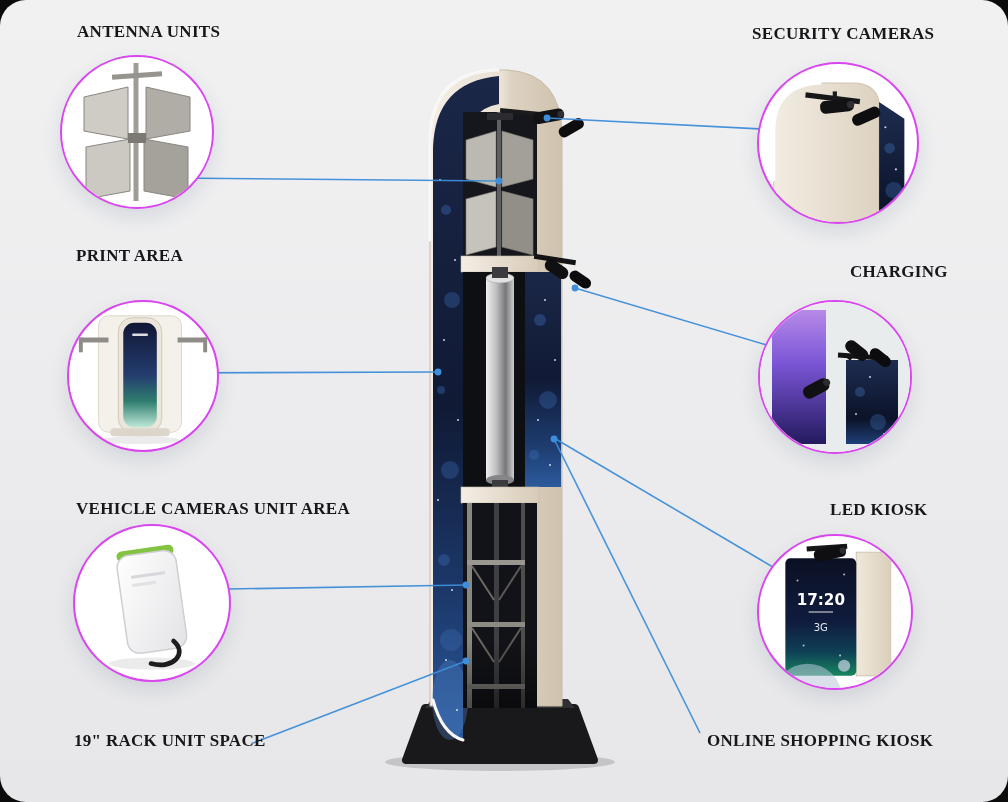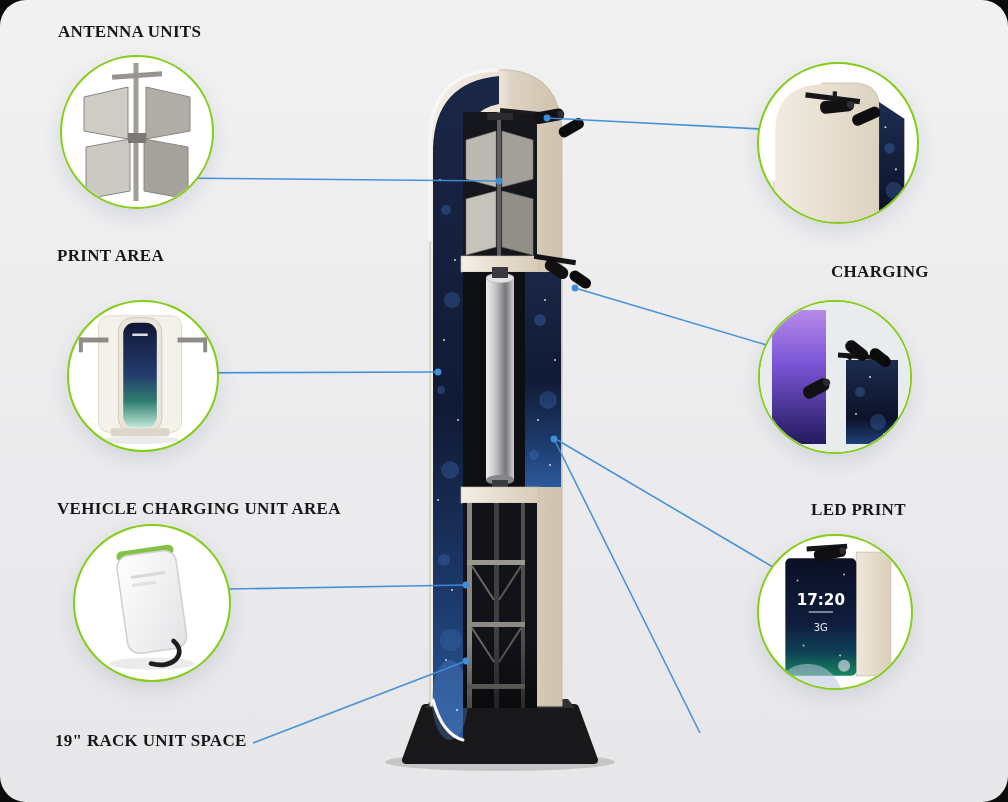--- a/index.html
+++ b/index.html
@@ -7,25 +7,25 @@
     position:relative;width:1008px;height:802px;overflow:hidden;
     font-family:"Liberation Serif",serif;background:#0b0b0c;
   }
   .panel{
     position:absolute;inset:0;border-radius:26px;
     background:linear-gradient(180deg,#f1f1f2 0%,#ebebed 60%,#e7e7e9 100%);
   }
   .scene{position:absolute;left:0;top:0;width:1008px;height:802px;z-index:1;}
   .callout-label{
     position:absolute;z-index:3;font-weight:700;font-size:17px;color:#17171a;
-    letter-spacing:.3px;white-space:nowrap;
+    letter-spacing:.3px;white-space:nowrap;margin-left:19px;
   }
   .bubble{
     position:absolute;z-index:2;border-radius:50%;background:#ffffff;
-    border:2px solid #84cc16;box-shadow:0 8px 20px rgba(30,60,90,.12);
+    border:2px solid #d946ef;box-shadow:0 8px 20px rgba(30,60,90,.12);
     overflow:hidden;
   }
   .bubble svg{display:block;width:100%;height:100%;}
 </style>
 </head>
 <body>
 
 <div class="stage">
   <div class="panel"></div>
 
@@ -174,25 +174,27 @@
       <circle cx="438" cy="372" r="3.4"></circle>
       <circle cx="466" cy="585" r="3.4"></circle>
       <circle cx="466" cy="661" r="3.4"></circle>
       <circle cx="547" cy="118" r="3.4"></circle>
       <circle cx="575" cy="288" r="3.4"></circle>
       <circle cx="554" cy="439" r="3.4"></circle>
     </g>
   </svg>
 
   <div class="callout-label" style="left:58px;top:22px">ANTENNA UNITS</div>
+  <div class="callout-label" style="left:733px;top:24px">SECURITY CAMERAS</div>
   <div class="callout-label" style="left:57px;top:246px">PRINT AREA</div>
   <div class="callout-label" style="left:831px;top:262px">CHARGING</div>
-  <div class="callout-label" style="left:57px;top:499px">VEHICLE CHARGING UNIT AREA</div>
-  <div class="callout-label" style="left:811px;top:500px">LED PRINT</div>
+  <div class="callout-label" style="left:57px;top:499px">VEHICLE CAMERAS UNIT AREA</div>
+  <div class="callout-label" style="left:811px;top:500px">LED KIOSK</div>
   <div class="callout-label" style="left:55px;top:731px">19" RACK UNIT SPACE</div>
+  <div class="callout-label" style="left:688px;top:731px">ONLINE SHOPPING KIOSK</div>
 
   <div class="bubble" style="left:60px;top:55px;width:150px;height:150px">
     <svg viewBox="0 0 150 150">
       <rect x="71.5" y="6" width="5" height="138" fill="#a09d98"></rect>
       <rect x="50" y="16" width="50" height="5" fill="#97948f" transform="rotate(-4 75 18)"></rect>
       <polygon points="22,40 66,30 66,82 22,74" fill="#cfccc6" stroke="#89867f" stroke-width="1"></polygon>
       <polygon points="84,30 128,40 128,74 84,82" fill="#b0ada7" stroke="#89867f" stroke-width="1"></polygon>
       <polygon points="24,90 68,82 68,134 24,142" fill="#ccc9c3" stroke="#89867f" stroke-width="1"></polygon>
       <polygon points="82,82 126,90 126,142 82,134" fill="#a5a29c" stroke="#89867f" stroke-width="1"></polygon>
       <rect x="66" y="76" width="18" height="10" fill="#7c7974"></rect>

